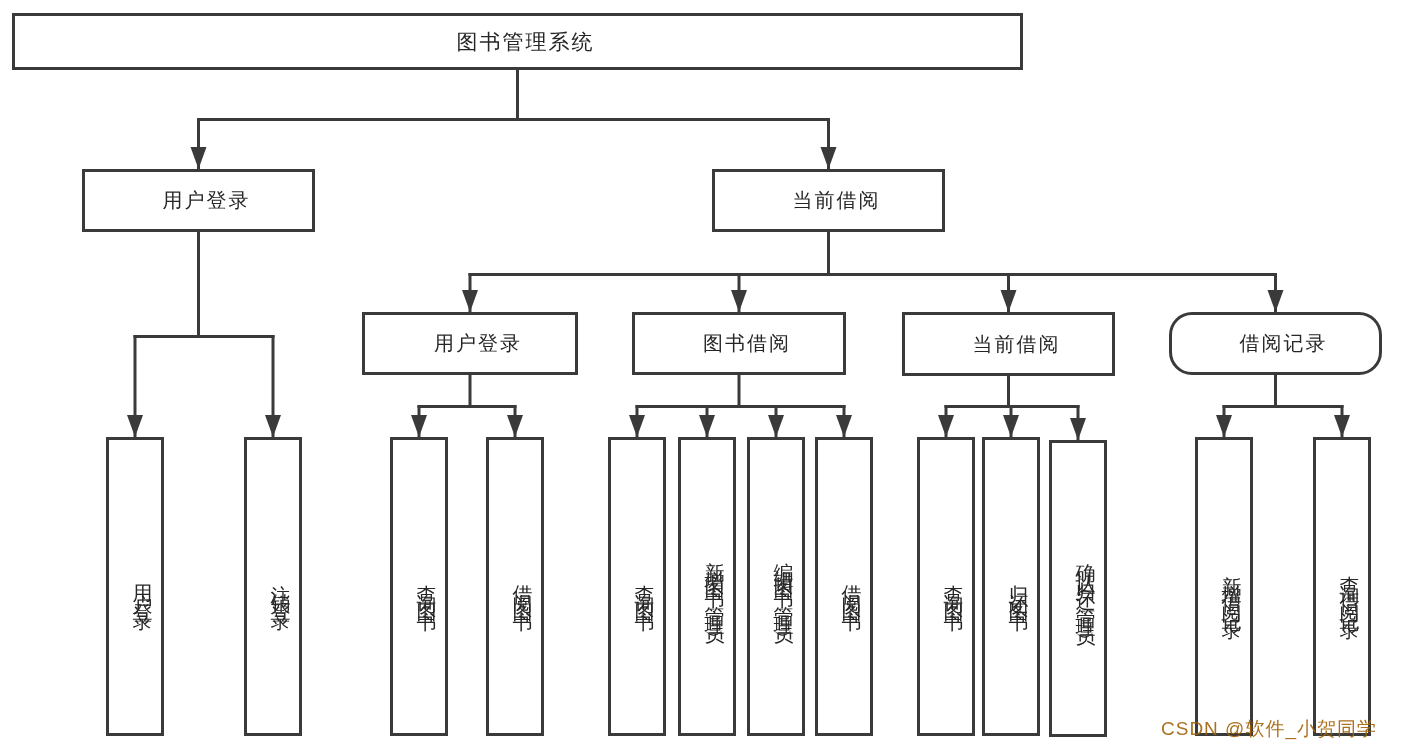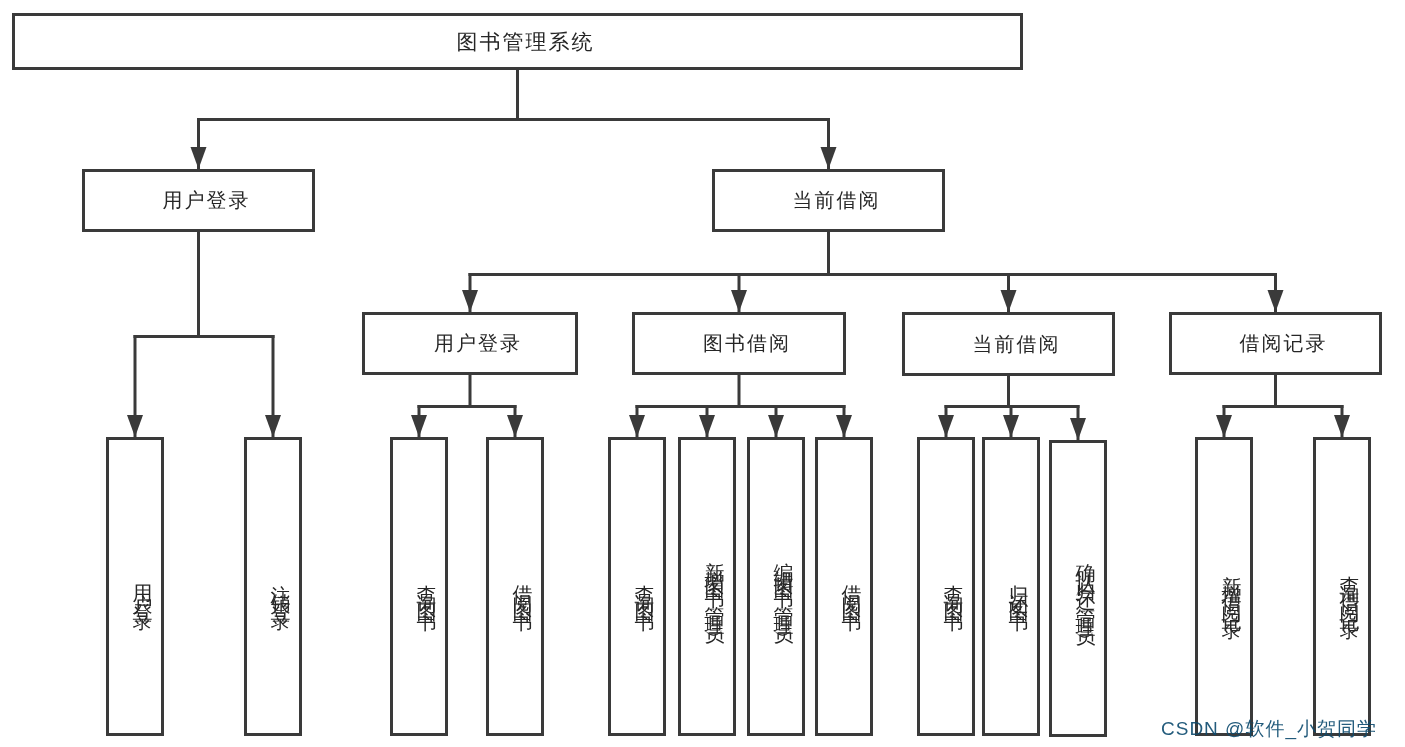--- a/index.html
+++ b/index.html
@@ -15,21 +15,21 @@
   }
   .hlabel{font-size:20px;letter-spacing:2px;white-space:nowrap;}
   .root-label{font-size:21px;letter-spacing:2px;white-space:nowrap;}
   .vlabel{
     writing-mode:vertical-rl;text-orientation:mixed;
     font-size:20px;letter-spacing:9px;line-height:1;
   }
   svg.wires{position:absolute;left:0;top:0;z-index:1;}
   .watermark{
     position:absolute;left:1161px;top:716px;z-index:3;
-    font-size:19px;letter-spacing:1px;color:#0c4a6e;opacity:.9;white-space:nowrap;
+    font-size:19px;letter-spacing:1px;color:#a16207;opacity:.9;white-space:nowrap;
   }
 </style>
 </head>
 <body>
 
 <div class="stage">
 
   <svg class="wires" width="1405" height="747" viewBox="0 0 1405 747">
     <defs>
       <marker id="ah" markerUnits="userSpaceOnUse" markerWidth="23" markerHeight="18" refX="22" refY="9" orient="auto">
@@ -94,21 +94,21 @@
 
   <div class="node" style="left:362px;top:312px;width:216px;height:63px;">
     <span class="hlabel">用户登录</span>
   </div>
   <div class="node" style="left:632px;top:312px;width:214px;height:63px;">
     <span class="hlabel">图书借阅</span>
   </div>
   <div class="node" style="left:902px;top:312px;width:213px;height:64px;">
     <span class="hlabel">当前借阅</span>
   </div>
-  <div class="node" style="left:1169px;top:312px;width:213px;height:63px;">
+  <div class="node" style="left:1169px;top:312px;width:213px;height:63px;border-radius:23px;">
     <span class="hlabel">借阅记录</span>
   </div>
 
   <div class="node" style="left:106px;top:437px;width:58px;height:299px;">
     <span class="vlabel">用户登录</span>
   </div>
   <div class="node" style="left:244px;top:437px;width:58px;height:299px;">
     <span class="vlabel">注销登录</span>
   </div>
 

